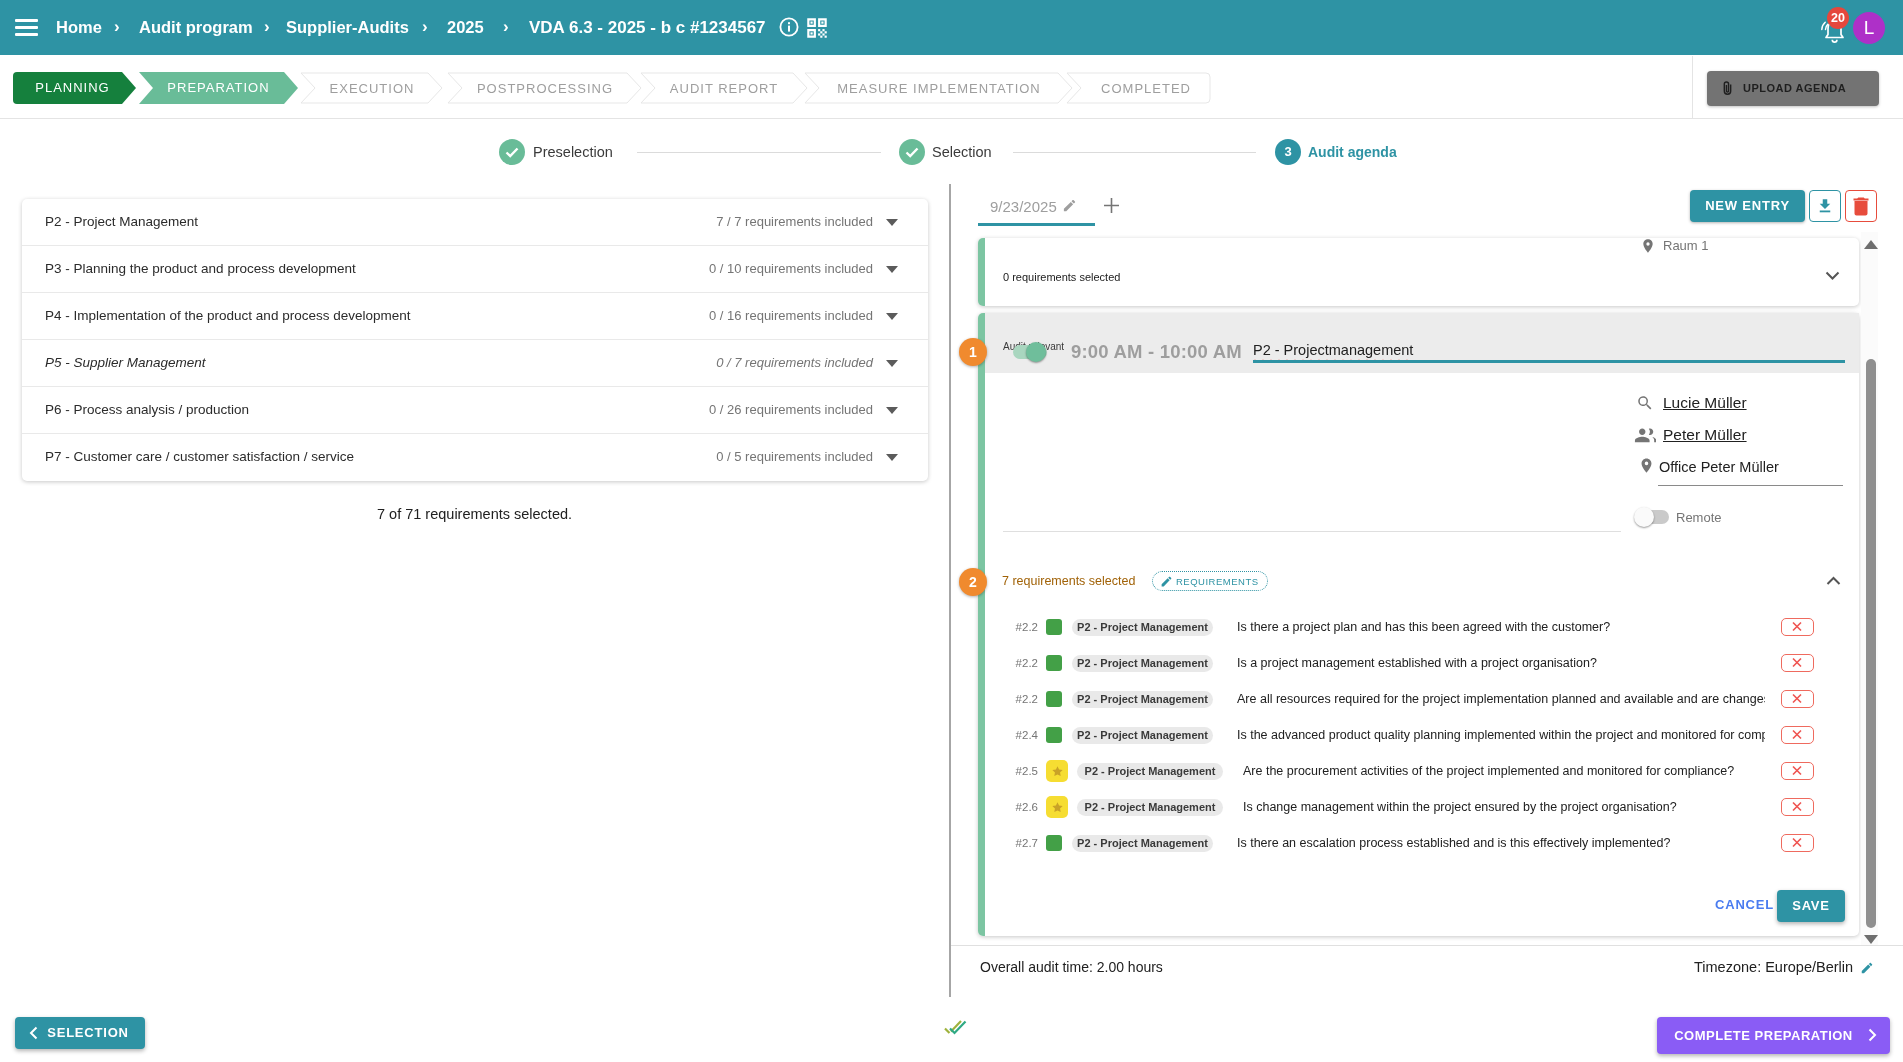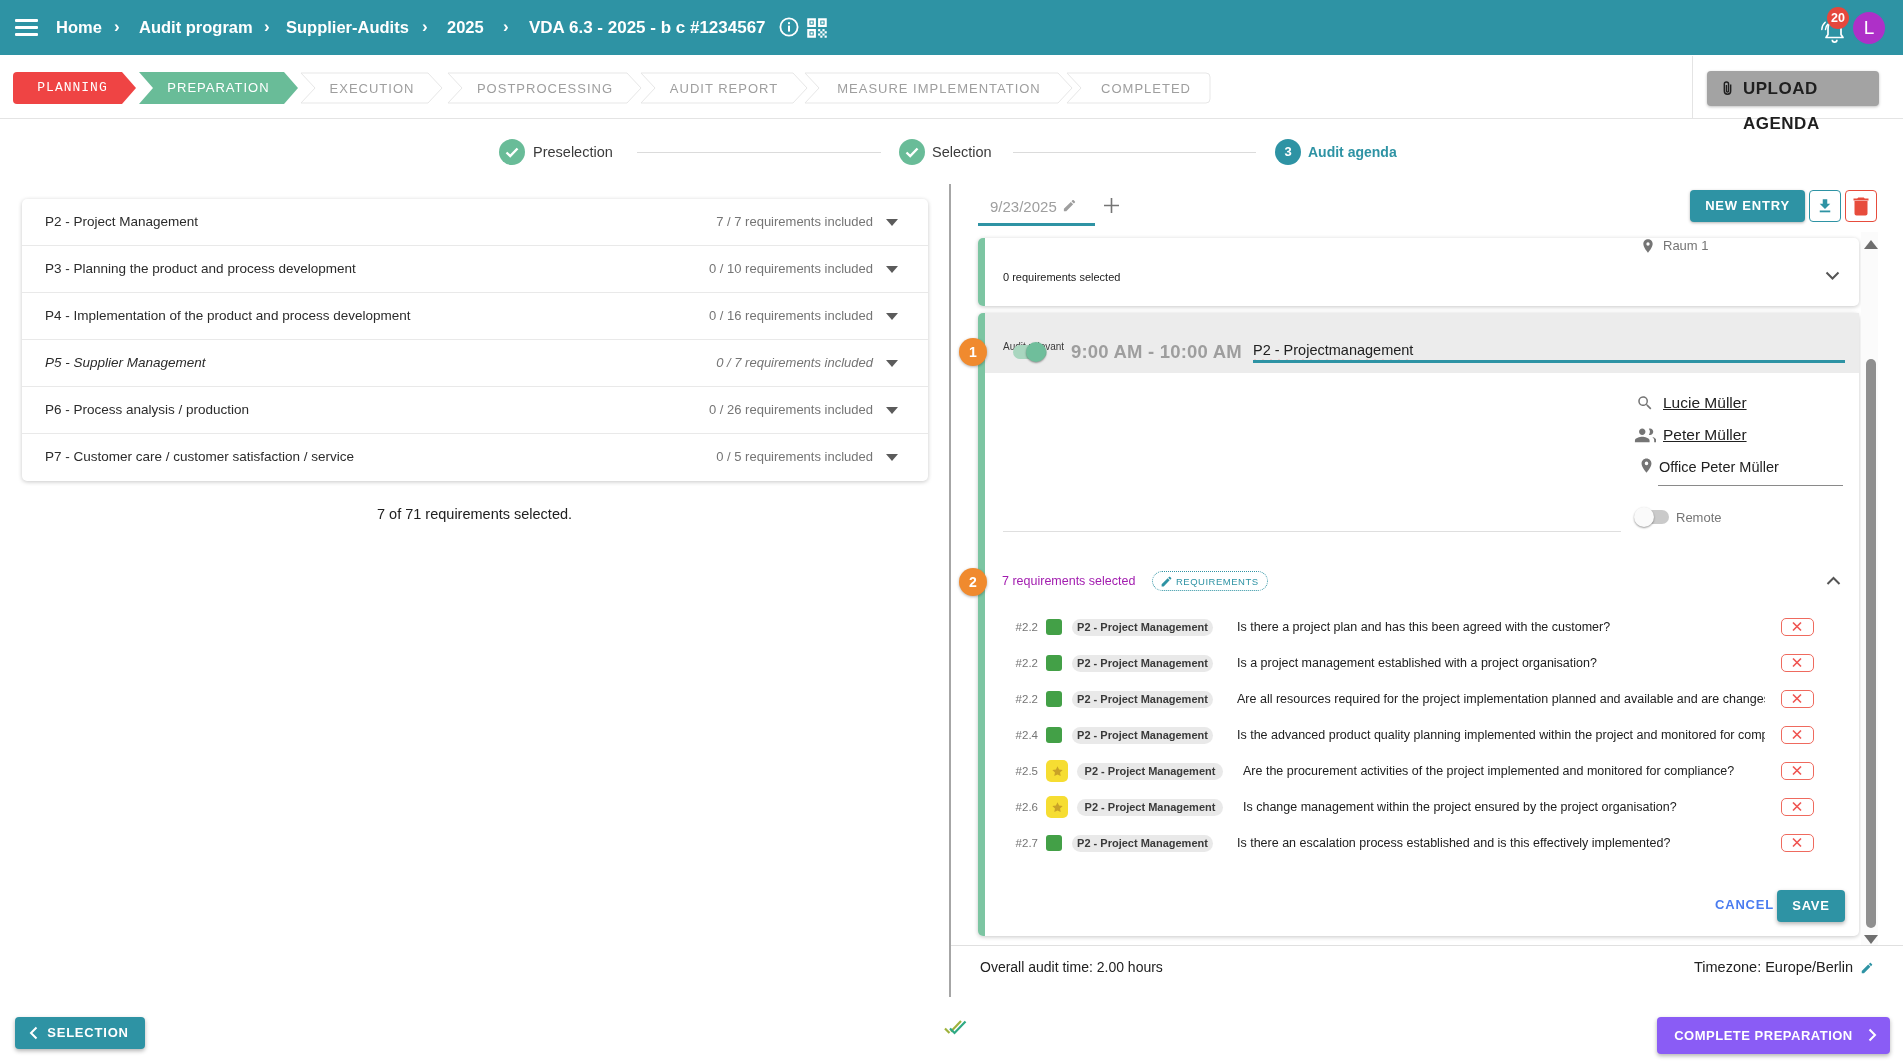--- a/index.html
+++ b/index.html
@@ -10,21 +10,21 @@
 .appbar { position:absolute; left:0; top:0; width:1903px; height:55px; background:#2E93A4; }
 .crumb { position:absolute; top:0; height:55px; line-height:55px; color:#fff; font-size:16.5px; font-weight:bold; white-space:nowrap; }
 .crumbsep { position:absolute; top:0; height:55px; line-height:53px; color:#ffffff; font-size:17px; font-weight:bold; }
 .hamb { position:absolute; left:15px; top:19px; width:23px; height:17px; }
 .hamb div { height:2.6px; background:#fff; border-radius:1px; margin-bottom:4.4px; }
 
 .steprow { position:absolute; left:0; top:55px; width:1903px; height:64px; background:#fff; border-bottom:1px solid #E4E4E4; }
 .chev { position:absolute; top:72px; height:32px; }
 .chev span { position:absolute; top:0; left:0; right:0; text-align:center; line-height:32px; font-size:13px; letter-spacing:1px; }
 .vdiv1 { position:absolute; left:1692px; top:56px; width:1px; height:62px; background:#E4E4E4; }
-.upbtn { position:absolute; left:1707px; top:71px; width:172px; height:35px; background:#a3a3a3; border-radius:4px; box-shadow:0 1px 3px rgba(0,0,0,0.25); color:#1F1F1F; font-size:17px; font-weight:bold; letter-spacing:0.5px; text-align:left; padding-left:36px; line-height:35px; }
+.upbtn { position:absolute; left:1707px; top:71px; width:172px; height:35px; background:#737373; border-radius:4px; box-shadow:0 1px 3px rgba(0,0,0,0.25); color:#1F1F1F; font-size:11px; font-weight:bold; letter-spacing:0.5px; text-align:left; padding-left:36px; line-height:35px; }
 
 .ck { position:absolute; width:26px; height:26px; border-radius:50%; background:#69BC98; top:139px; }
 .substep-label { position:absolute; top:144px; font-size:14.5px; color:#3a3a3a; white-space:nowrap; }
 .subline { position:absolute; top:152px; height:1px; background:#DBDBDB; }
 
 .lcard { position:absolute; left:22px; top:199px; width:906px; height:282px; background:#fff; border-radius:5px; box-shadow:0 1px 4px rgba(0,0,0,0.22); }
 .lrow { position:absolute; left:0; width:906px; height:47px; border-bottom:1px solid #E9E9E9; }
 .lrow .nm { position:absolute; left:23px; top:0; line-height:46px; font-size:13.5px; color:#2b2b2b; white-space:nowrap; }
 .lrow .inc { position:absolute; right:55px; top:0; line-height:46px; font-size:13px; color:#757575; white-space:nowrap; }
 .lrow .car { position:absolute; right:30px; top:20px; width:0; height:0; border-left:6.5px solid transparent; border-right:6.5px solid transparent; border-top:7.5px solid #5b5b5b; }
@@ -108,21 +108,21 @@
 
 <div class="steprow"></div>
 <div class="vdiv1"></div>
 <div class="upbtn">
   <svg class="abs" style="left:12px;top:9px;" width="17" height="17" viewBox="0 0 24 24">
       <path fill="none" stroke="#1F1F1F" stroke-width="2" d="M16.5 6.5v9.2a4.5 4.5 0 0 1-9 0V5.8a3 3 0 0 1 6 0v9.7a1.5 1.5 0 0 1-3 0V7"></path>
     </svg>
   <span>UPLOAD AGENDA</span>
 </div>
 
-<div class="chev" style="left:13px;width:123px;background:#ef4444;border-radius:4px;clip-path:polygon(0 0,109px 0,123px 16px,109px 32px,0 32px);font-family:Liberation Mono, monospace;">
+<div class="chev" style="left:13px;width:123px;background:#15803d;border-radius:4px;clip-path:polygon(0 0,109px 0,123px 16px,109px 32px,0 32px);">
     <span style="color:#fff;left:5px;right:9px;">PLANNING</span>
   </div>
 <div class="chev" style="left:139px;width:159px;background:#69BC98;clip-path:polygon(0 0,145px 0,159px 16px,145px 32px,0 32px,14px 16px);filter:drop-shadow(0 2px 2px rgba(0,0,0,0.35));">
     <span style="color:#fff;left:7px;right:7px;">PREPARATION</span>
   </div>
 <svg class="chev" style="left:300px;width:143px;" width="143" height="32" viewBox="0 0 143 32">
     <path d="M1 1 H128 L142 16 L128 31 H1 L15 16 Z" fill="#fff" stroke="#E7E7E7" stroke-width="1"></path>
     <text x="72" y="21" text-anchor="middle" font-size="13" letter-spacing="1" fill="#9E9E9E">EXECUTION</text>
   </svg>
 <svg class="chev" style="left:447px;width:195px;" width="195" height="32" viewBox="0 0 195 32">
@@ -250,21 +250,21 @@
   <svg class="abs" style="left:660px;top:144px;" width="17" height="17" viewBox="0 0 24 24">
       <path fill="#757575" d="M12 2C8.1 2 5 5.1 5 9c0 5.2 7 13 7 13s7-7.8 7-13c0-3.9-3.1-7-7-7zm0 9.5A2.5 2.5 0 1 1 12 6.5a2.5 2.5 0 0 1 0 5z"></path>
     </svg>
   <div class="fieldtxt" style="left:681px;top:146px;font-size:14.5px;">Office Peter Müller</div>
   <div class="abs" style="left:680px;top:172px;width:185px;height:1px;background:#8a8a8a;"></div>
   <div class="toggle-off-track" style="left:657px;top:197px;"></div>
   <div class="toggle-off-thumb" style="left:656px;top:194px;"></div>
   <div class="abs" style="left:698px;top:197px;font-size:13px;color:#757575;">Remote</div>
   <div class="abs" style="left:25px;top:218px;width:618px;height:1px;background:#DFDFDF;"></div>
 
-  <div class="abs" style="left:24px;top:261px;font-size:12.5px;color:#a21caf;">7 requirements selected</div>
+  <div class="abs" style="left:24px;top:261px;font-size:12.5px;color:#a16207;">7 requirements selected</div>
   <div class="abs" style="left:174px;top:258px;height:20px;border:1px dotted #2E93A4;border-radius:11px;padding:0 8px 0 23px;font-size:9.5px;letter-spacing:0.5px;color:#2E93A4;line-height:20px;">REQUIREMENTS</div>
   <svg class="abs" style="left:182px;top:262px;" width="13" height="13" viewBox="0 0 24 24">
       <path fill="#2E93A4" d="M3 17.2V21h3.8L17.8 9.9l-3.7-3.7L3 17.2zM20.7 7c.4-.4.4-1 0-1.4l-2.3-2.3c-.4-.4-1-.4-1.4 0l-1.8 1.8 3.7 3.7L20.7 7z"></path>
     </svg>
   <svg class="abs" style="left:848px;top:263px;" width="15" height="10" viewBox="0 0 15 10">
       <path d="M1.5 8 L7.5 2 L13.5 8" fill="none" stroke="#555" stroke-width="2"></path>
     </svg>
 
   <div class="reqrow-label" style="left:24px;top:308px;">#2.2</div>
   <div class="sq-g" style="left:68px;top:306px;"></div>

